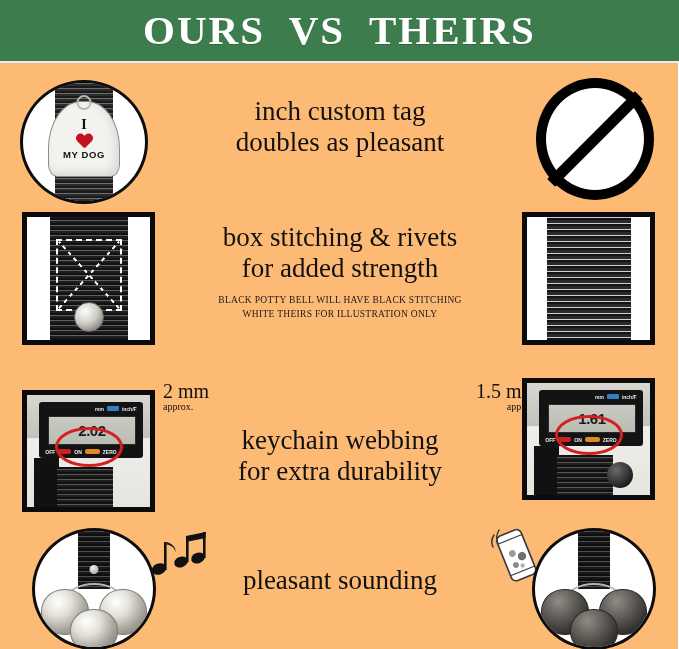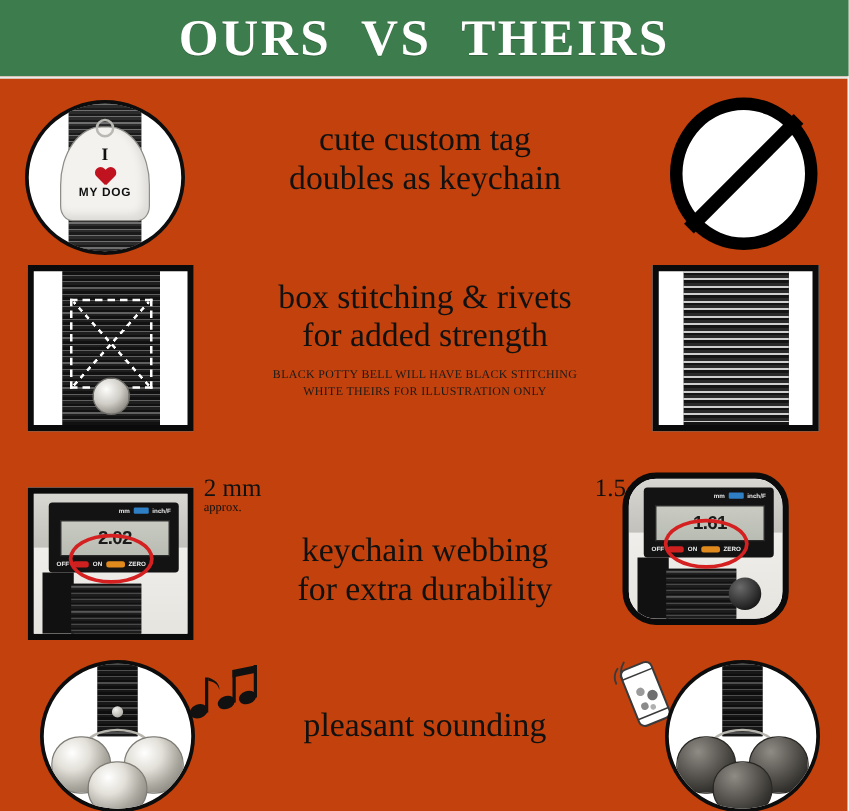--- a/index.html
+++ b/index.html
@@ -1,17 +1,17 @@
 <!DOCTYPE html>
 <html><head>
 <meta charset="utf-8">
 <style>
   html,body{margin:0;padding:0;background:#fff;}
   body{width:679px;height:649px;overflow:hidden;font-family:"Liberation Serif",serif;color:#111;}
-  .page{position:relative;width:678px;height:649px;background:#c2410c;}
+  .page{position:relative;width:678px;height:649px;background:#fdba74;}
 
   
   .banner{position:absolute;left:0;top:0;width:679px;height:61px;background:#3d7c4d;
           display:flex;align-items:center;justify-content:center;box-sizing:border-box;}
   .banner-title{font-family:"Liberation Serif",serif;font-weight:bold;color:#fff;
                 font-size:41px;letter-spacing:2px;line-height:1;white-space:pre;
                 text-shadow:0 1px 0 rgba(0,0,0,.18);}
   .banner-rule{position:absolute;left:0;top:61px;width:679px;height:2px;background:#e9ecea;}
   .center-text{position:absolute;text-align:center;line-height:1.14;}
   .headline{font-family:"Liberation Serif",serif;font-size:27px;color:#111;}
@@ -63,21 +63,21 @@
              width:2px;height:90px;background:repeating-linear-gradient(0deg,#fff 0 4px,transparent 4px 8px);}
   .boxstitch:before{transform:translate(-50%,-50%) rotate(42deg);}
   .boxstitch:after{transform:translate(-50%,-50%) rotate(-42deg);}
   .rivet{position:absolute;left:50%;bottom:8px;transform:translateX(-50%);
          width:28px;height:28px;border-radius:50%;
          background:radial-gradient(circle at 36% 30%,#fdfdfb 0%,#cfcdc6 45%,#8d8b84 78%,#5d5b56 100%);
          border:1px solid #6f6d68;}
 
   
   .r3-left{left:22px;top:390px;width:133px;height:122px;}
-  .r3-right{left:498px;top:378px;width:133px;height:122px;border-radius:27px;}
+  .r3-right{left:522px;top:378px;width:133px;height:122px;}
   .cal-bg{position:absolute;inset:0;background:linear-gradient(180deg,#d9d7d2 0%,#c3c1bb 38%,#efeeea 39%,#e6e4df 100%);}
   .cal-body{position:absolute;left:10%;top:6%;width:84%;height:50%;background:#131313;border-radius:3px;}
   .cal-top{position:absolute;right:6px;top:4px;display:flex;gap:3px;align-items:center;}
   .cal-lbl{font-family:"Liberation Sans",sans-serif;font-size:5px;color:#e8e8e8;font-weight:bold;}
   .cal-chip{width:12px;height:5px;background:#2f7fc4;border-radius:1px;}
   .cal-screen{position:absolute;left:8%;top:26%;width:84%;height:48%;
         background:linear-gradient(180deg,#c9cbc2 0%,#b9bcb2 100%);border:1px solid #2a2a2a;
         display:flex;align-items:center;justify-content:center;}
   .cal-read{font-family:"Liberation Sans",sans-serif;font-weight:bold;font-size:15px;color:#1b1b1b;letter-spacing:-.5px;}
   .cal-btns{position:absolute;left:6px;bottom:3px;right:6px;display:flex;align-items:center;gap:3px;}
@@ -139,22 +139,22 @@
     <div class="webbing r1-web"></div>
     <div class="tag">
       <div class="tag-ring"></div>
       <div class="tag-i">I</div>
       <div class="heart"></div>
       <div class="tag-txt">MY DOG</div>
     </div>
   </div>
 
   <div class="center-text headline" style="left:170px;top:96px;width:340px;">
-    <span class="l">cute custom tag</span>
-    <span class="l">doubles as keychain</span>
+    <span class="l">inch custom tag</span>
+    <span class="l">doubles as pleasant</span>
   </div>
 
   <div class="no-sign"></div>
 
   <div class="sq-photo r2-left">
     <div class="strap-v strap-ours"></div>
     <div class="boxstitch"></div>
     <div class="rivet"></div>
   </div>
 

